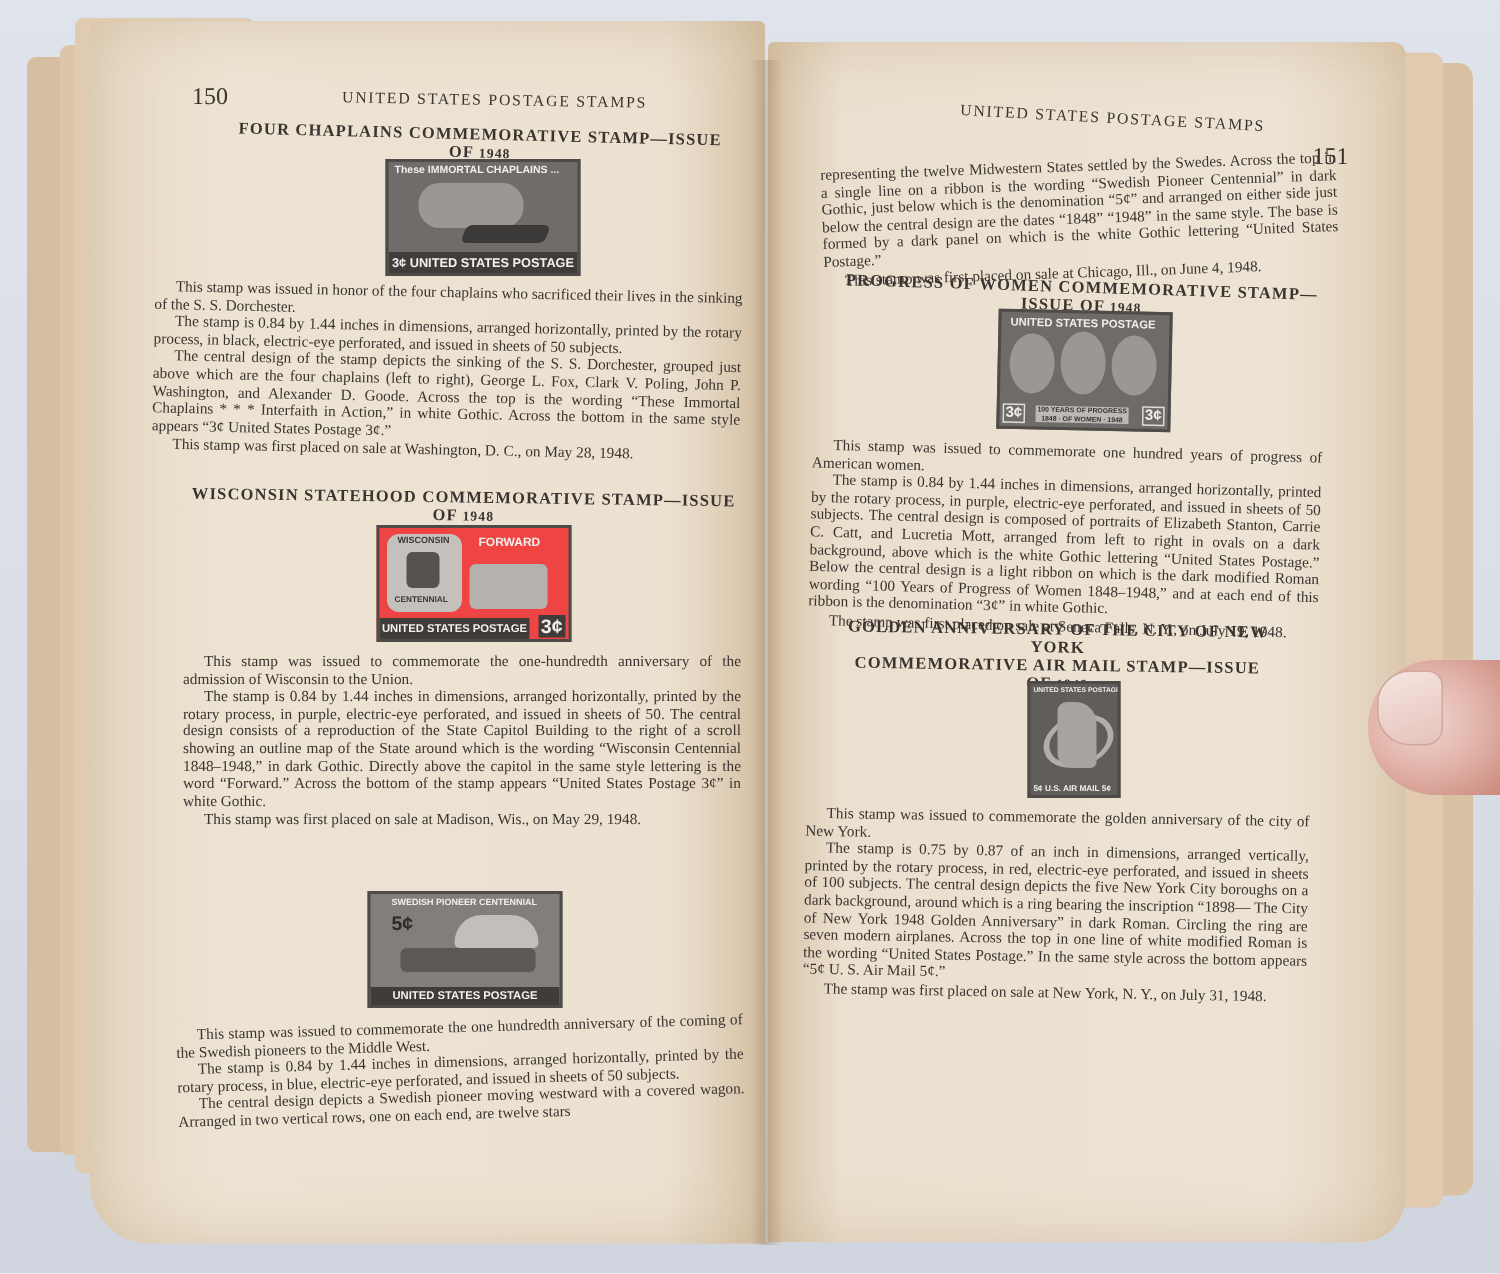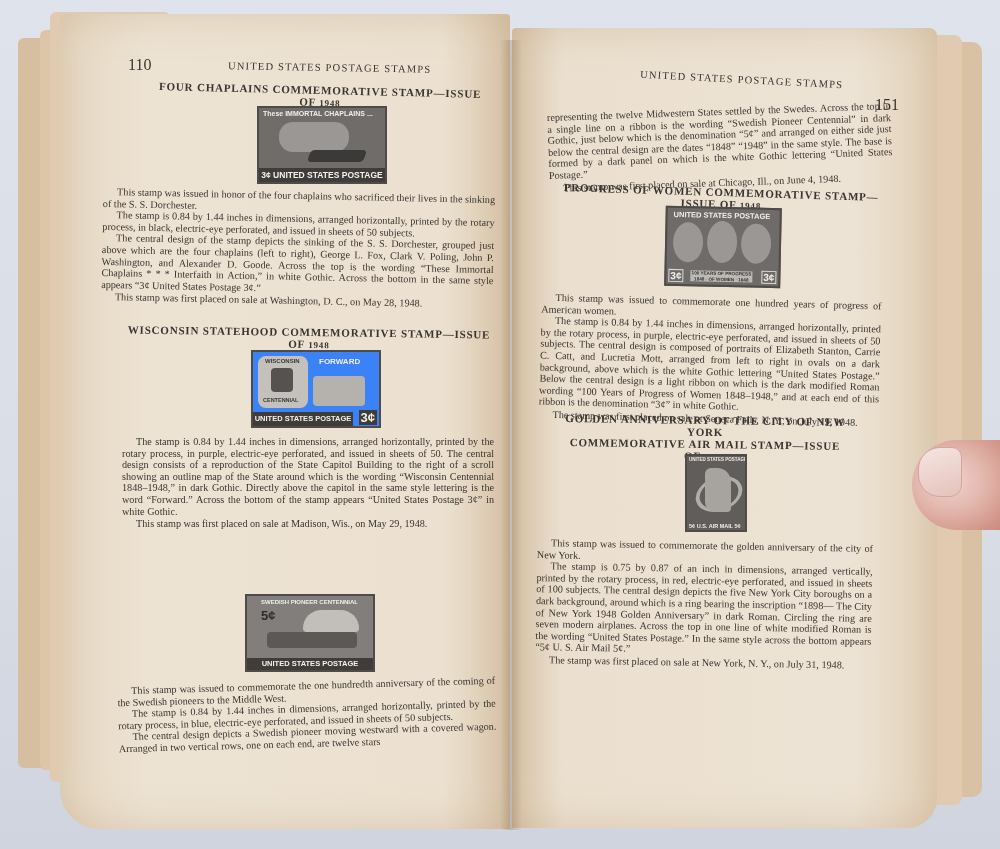--- a/index.html
+++ b/index.html
@@ -73,21 +73,21 @@
 <div class="page-stack stack-left-2"></div>
 <div class="page-stack stack-left-3"></div>
 <div class="page-stack stack-right-1"></div>
 <div class="page-stack stack-right-2"></div>
 
 <div class="page page-left"></div>
 
 <div class="page page-right"></div>
 <div class="gutter"></div>
 
-<div class="txt pagenum" style="left:128px;top:56px;">110</div>
+<div class="txt pagenum" style="left:128px;top:56px;">150</div>
 <div class="txt runhead" style="left:228px;top:62px;transform:rotate(1deg);">UNITED STATES POSTAGE STAMPS</div>
 
 <div class="txt heading" style="left:150px;top:84px;width:340px;transform:rotate(1.4deg);">
   <span>FOUR CHAPLAINS COMMEMORATIVE STAMP—ISSUE OF</span>
   <span class="small">1948</span>
 </div>
 <div class="stamp" style="left:257px;top:106px;width:126px;height:74px;">
   <div class="lbl" style="left:4px;top:2px;font-size:7px;">These IMMORTAL CHAPLAINS ...</div>
   <div class="art" style="left:20px;top:14px;width:70px;height:30px;border-radius:14px;"></div>
   <div class="art" style="left:50px;top:42px;width:56px;height:12px;background:#3c3a38;transform:skewX(-20deg);"></div>
@@ -97,31 +97,32 @@
   <p>This stamp was issued in honor of the four chaplains who sacrificed their lives in the sinking of the S. S. Dorchester.</p>
   <p>The stamp is 0.84 by 1.44 inches in dimensions, arranged horizontally, printed by the rotary process, in black, electric-eye perforated, and issued in sheets of 50 subjects.</p>
   <p>The central design of the stamp depicts the sinking of the S. S. Dorchester, grouped just above which are the four chaplains (left to right), George L. Fox, Clark V. Poling, John P. Washington, and Alexander D. Goode. Across the top is the wording “These Immortal Chaplains * * * Interfaith in Action,” in white Gothic. Across the bottom in the same style appears “3¢ United States Postage 3¢.”</p>
   <p class="sale">This stamp was first placed on sale at Washington, D. C., on May 28, 1948.</p>
 </div>
 
 <div class="txt heading" style="left:124px;top:326px;width:370px;transform:rotate(0.8deg);">
   <span>WISCONSIN STATEHOOD COMMEMORATIVE STAMP—ISSUE OF</span>
   <span class="small">1948</span>
 </div>
-<div class="stamp" style="left:251px;top:350px;width:126px;height:74px;background:#3b82f6;">
+<div class="stamp" style="left:251px;top:350px;width:126px;height:74px;background:#ef4444;">
   <div class="art" style="left:5px;top:4px;width:50px;height:52px;background:#c4c1bc;border-radius:8px;"></div>
   <div class="lbl" style="left:12px;top:6px;font-size:6px;color:#3a3836;">WISCONSIN</div>
   <div class="art" style="left:18px;top:16px;width:22px;height:24px;background:#555250;"></div>
   <div class="lbl" style="left:10px;top:45px;font-size:5.5px;color:#3a3836;">CENTENNIAL</div>
   <div class="lbl" style="left:66px;top:5px;font-size:8px;">FORWARD</div>
   <div class="art" style="left:60px;top:24px;width:52px;height:30px;background:#b5b2ad;"></div>
   <div class="band" style="bottom:0;height:14px;width:100px;font-size:7.5px;line-height:14px;">UNITED STATES POSTAGE</div>
   <div class="lbl" style="right:2px;bottom:1px;font-size:13px;background:#3f3c3a;padding:0 2px;">3¢</div>
 </div>
 <div class="txt body" style="left:122px;top:436px;width:372px;">
+  <p>This stamp was issued to commemorate the one-hundredth anniversary of the admission of Wisconsin to the Union.</p>
   <p>The stamp is 0.84 by 1.44 inches in dimensions, arranged horizontally, printed by the rotary process, in purple, electric-eye perforated, and issued in sheets of 50. The central design consists of a reproduction of the State Capitol Building to the right of a scroll showing an outline map of the State around which is the wording “Wisconsin Centennial 1848–1948,” in dark Gothic. Directly above the capitol in the same style lettering is the word “Forward.” Across the bottom of the stamp appears “United States Postage 3¢” in white Gothic.</p>
   <p class="sale">This stamp was first placed on sale at Madison, Wis., on May 29, 1948.</p>
 </div>
 
 <div class="txt heading" style="left:130px;top:556px;width:364px;">
 </div>
 <div class="stamp" style="left:245px;top:594px;width:126px;height:74px;background:#817e7b;">
   <div class="lbl" style="left:14px;top:3px;font-size:6px;">SWEDISH PIONEER CENTENNIAL</div>
   <div class="lbl" style="left:14px;top:12px;font-size:13px;color:#2e2c2a;">5¢</div>
   <div class="art" style="left:56px;top:14px;width:56px;height:22px;background:#c2bfba;border-radius:20px 20px 4px 4px;"></div>

